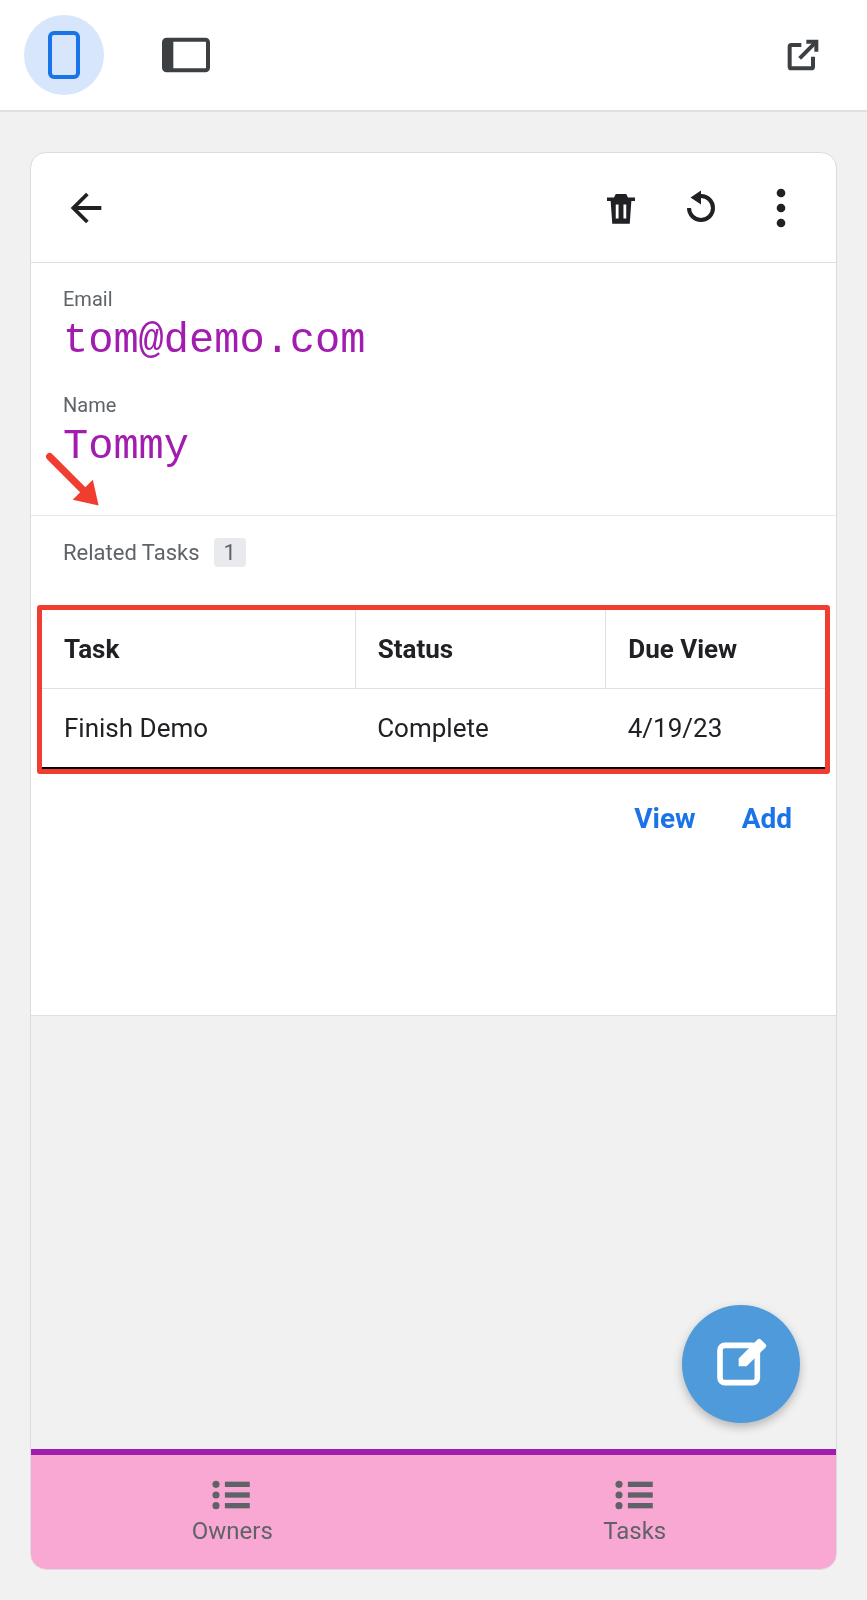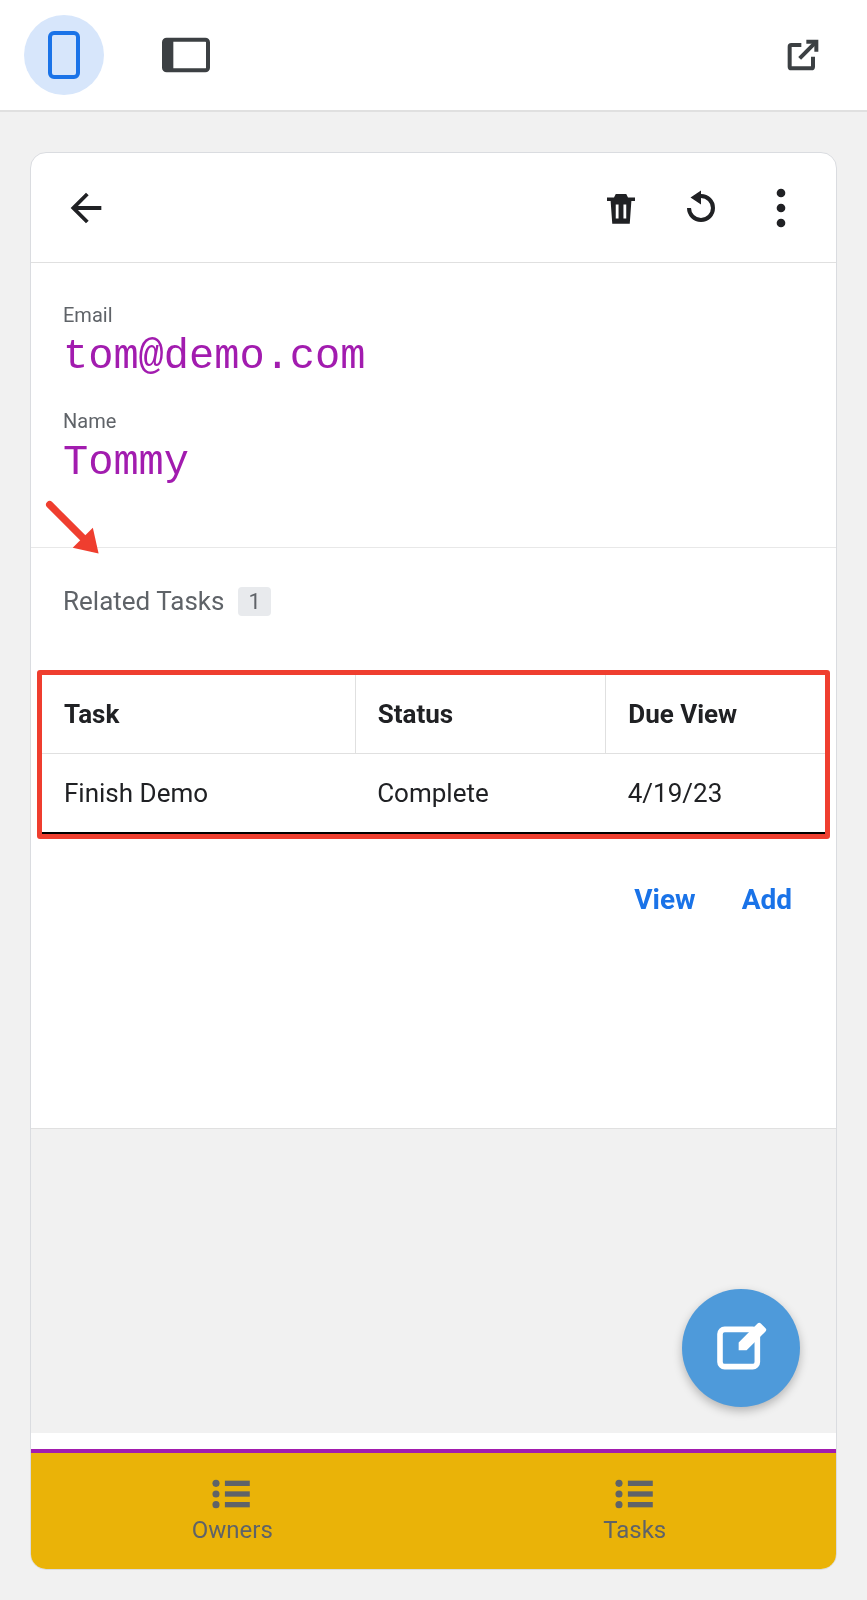--- a/index.html
+++ b/index.html
@@ -43,21 +43,20 @@
   .phone-card {
     width: 100%;
     height: 100%;
     background: #fff;
     border: 1px solid #dadce0;
     border-radius: 16px;
     display: flex;
     flex-direction: column;
     overflow: hidden;
     position: relative;
-    gap: 16px;
   }
 
   
   .app-bar {
     height: 110px;
     display: flex;
     align-items: center;
     justify-content: space-between;
     padding: 0 28px 0 28px;
     border-bottom: 1px solid #e0e0e0;
@@ -90,21 +89,21 @@
 
   .divider { border-top: 1px solid #e8e8e8; }
 
   
   .related-header {
     padding: 22px 32px 10px 32px;
     display: flex; align-items: center; gap: 14px;
     position: relative;
   }
   .related-title {
-    font-size: 26px;
+    font-size: 22px;
     color: #5f6368;
   }
   .count-badge {
     background: #e8eaed;
     color: #5f6368;
     font-size: 22px;
     padding: 2px 10px;
     border-radius: 4px;
   }
 
@@ -167,22 +166,22 @@
     border-radius: 50%;
     background: #4e9ada;
     display: flex; align-items: center; justify-content: center;
     box-shadow: 0 4px 10px rgba(0,0,0,0.25);
     cursor: pointer;
   }
 
   
   .bottom-nav {
     height: 120px;
-    border-top: 4px solid #a21caf;
-    background: #eab308;
+    border-top: 6px solid #a21caf;
+    background: #f9a8d4;
     display: flex;
   }
   .nav-item {
     flex: 1;
     display: flex; flex-direction: column;
     align-items: center; justify-content: center;
     gap: 6px;
     cursor: pointer;
   }
   .nav-label {

